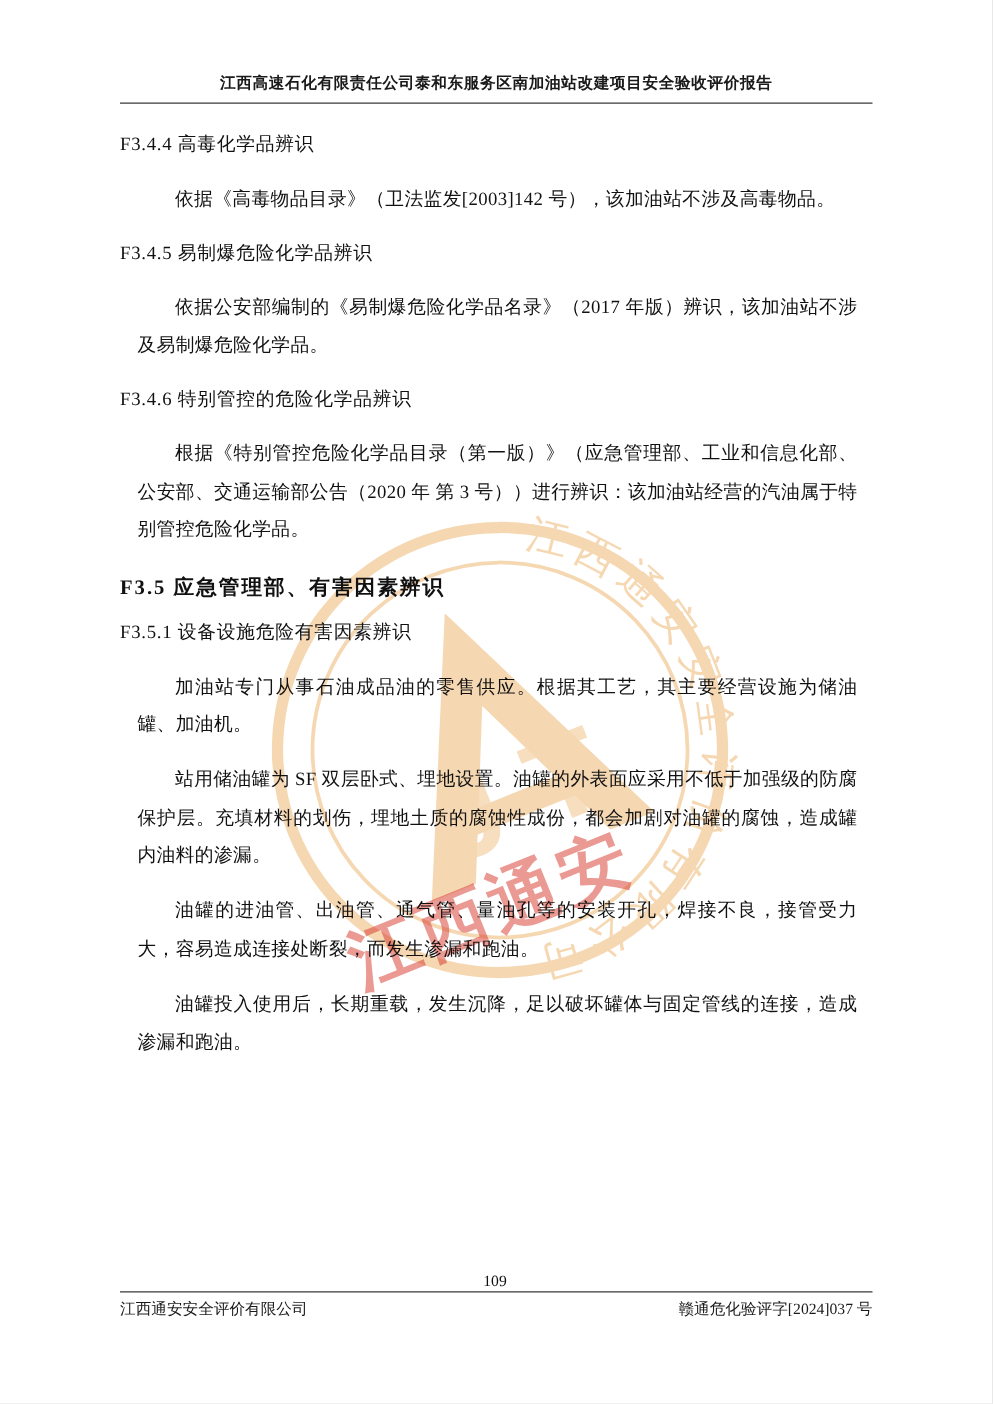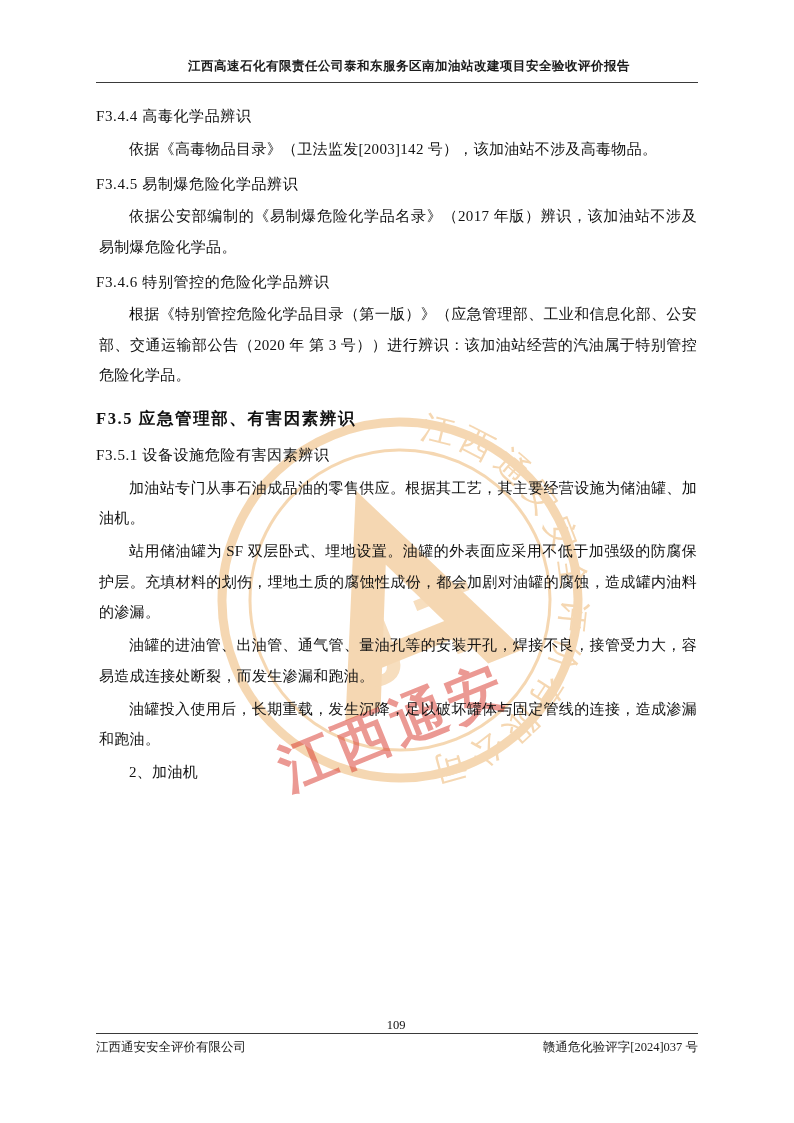--- a/index.html
+++ b/index.html
@@ -25,21 +25,21 @@
     top: 0;
     width: 794px;
     height: 1123px;
     pointer-events: none;
     z-index: 2;
   }
 
   
   .header {
     position: absolute;
-    left: 108px;
+    left: 96px;
     top: 58px;
     width: 602px;
     text-align: center;
     font-size: 12.5px;
     font-weight: bold;
     letter-spacing: 0.5px;
     color: #1a1a1a;
     z-index: 3;
   }
   .header-rule {
@@ -71,21 +71,21 @@
     font-size: 16.5px;
     font-weight: bold;
     line-height: 2.0;
     margin: 12px 0 4px 0;
     letter-spacing: 1.6px;
   }
   .p {
     font-size: 15px;
     line-height: 2.02;
     text-indent: 2em;
-    margin: 3px;
+    margin: 14px;
     text-align: justify;
     letter-spacing: 0.3px;
   }
 
   
   .page-number {
     position: absolute;
     left: 0;
     top: 1018px;
     width: 792px;
@@ -155,21 +155,20 @@
     <div class="h3">F3.4.6  特别管控的危险化学品辨识</div>
     <p class="p">根据《特别管控危险化学品目录（第一版）》（应急管理部、工业和信息化部、公安部、交通运输部公告（2020 年  第 3 号））进行辨识：该加油站经营的汽油属于特别管控危险化学品。</p>
 
     <div class="h2">F3.5  应急管理部、有害因素辨识</div>
 
     <div class="h3">F3.5.1  设备设施危险有害因素辨识</div>
     <p class="p">加油站专门从事石油成品油的零售供应。根据其工艺，其主要经营设施为储油罐、加油机。</p>
     <p class="p">站用储油罐为 SF 双层卧式、埋地设置。油罐的外表面应采用不低于加强级的防腐保护层。充填材料的划伤，埋地土质的腐蚀性成份，都会加剧对油罐的腐蚀，造成罐内油料的渗漏。</p>
     <p class="p">油罐的进油管、出油管、通气管、量油孔等的安装开孔，焊接不良，接管受力大，容易造成连接处断裂，而发生渗漏和跑油。</p>
     <p class="p">油罐投入使用后，长期重载，发生沉降，足以破坏罐体与固定管线的连接，造成渗漏和跑油。</p>
-    <p class="p">2、加油机</p>
 
   </div>
 
   <div class="page-number">109</div>
   <div class="footer-rule"></div>
   <div class="footer">
     <span>江西通安安全评价有限公司</span>
     <span>赣通危化验评字[2024]037 号</span>
   </div>
 

